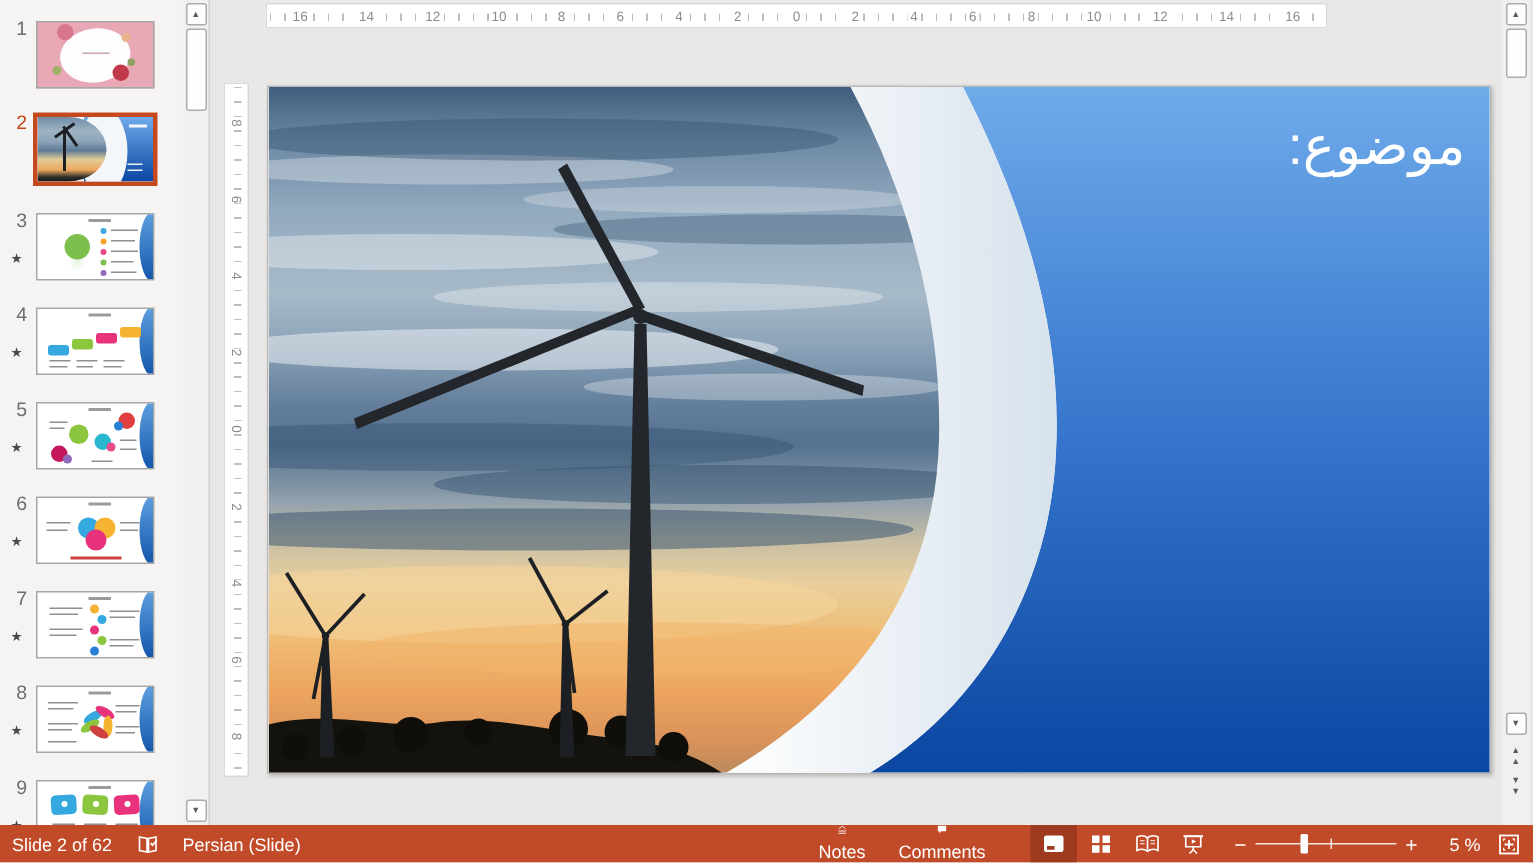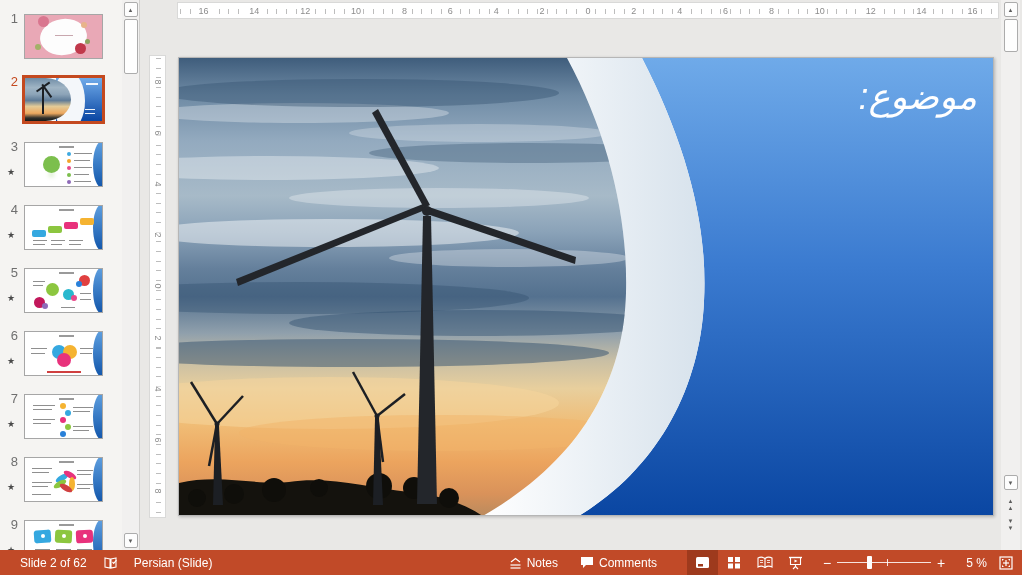--- a/index.html
+++ b/index.html
@@ -39,49 +39,49 @@
 
   
   .thumb-scroll { position:absolute; left:122px; top:0; width:17px; bottom:25px; background:#f1f0ef; }
   .sb-btn { width:14px; height:15px; background:#fdfdfd; border:1px solid #acacac; border-radius:2px; margin:2px auto 0; display:flex; align-items:center; justify-content:center; font-size:6px; color:#5c5c5c; line-height:1; }
   .sb-thumb { width:14px; background:#fefefe; border:1px solid #acacac; border-radius:2px; margin:2px auto 0; }
   .thumb-scroll .sb-down { position:absolute; bottom:2px; left:0; right:0; margin:0 auto; }
 
   
   .main { position:absolute; left:139px; right:0; top:0; bottom:25px; background:var(--workspace-bg,#e9e8e6); border-left:1px solid #d2d1cf; }
 
-  .ruler-h { position:absolute; left:37px; top:2px; width:822px; height:17px; background:#fff; border:1px solid #d9d9d8; }
+  .ruler-h { position:absolute; left:37px; top:2px; width:708px; height:17px; background:#fff; border:1px solid #d9d9d8; }
   .ruler-h .ticks { position:absolute; left:2px; right:2px; top:6px; height:5px; background:repeating-linear-gradient(90deg,#bdbdbd 0 1px,transparent 1px 9.65px); }
   .ruler-nums { position:absolute; inset:0; display:flex; justify-content:space-around; align-items:center; font-size:9px; color:#8c8c8c; }
   .ruler-nums span { background:#fff; padding:0 2px; line-height:10px; }
 
   .ruler-v { position:absolute; left:9px; top:55px; width:17px; height:463px; background:#fff; border:1px solid #d9d9d8; }
   .ruler-v .ticks { position:absolute; top:2px; bottom:2px; left:6px; width:5px; background:repeating-linear-gradient(180deg,#bdbdbd 0 1px,transparent 1px 9.65px); }
   .ruler-v .ruler-nums { flex-direction:column; }
   .ruler-v .ruler-nums span { transform:rotate(90deg); padding:2px 0; }
 
-  .slide-stage { position:absolute; left:38px; top:57px; width:816px; height:459px; background:#fff; border:1px solid #b6b6b6; box-shadow:1px 1px 3px rgba(0,0,0,.22); overflow:hidden;font-style:italic; }
+  .slide-stage { position:absolute; left:38px; top:57px; width:816px; height:459px; background:#fff; border:1px solid #b6b6b6; box-shadow:1px 1px 3px rgba(0,0,0,.22); overflow:hidden; }
   .slide-stage svg { position:absolute; inset:0; display:block; }
   .slide-title { position:absolute; top:18px; right:16px; color:#fff; font-size:36px; direction:rtl; letter-spacing:0; }
   .slide-sub { position:absolute; top:383px; right:148px; color:#fff; font-size:16px; direction:rtl; text-align:right; }
   .slide-sub div { height:38px; line-height:24px; }
 
   
   .vscroll { position:absolute; top:0; bottom:0; right:2px; width:19px; background:#f1f0ef; }
   .vscroll .sb-up { margin-top:2px; }
   .vscroll .v-thumb { height:33px; }
   .vscroll .sb-down { position:absolute; bottom:60px; left:0; right:0; margin:0 auto; }
   .nav-btn { position:absolute; left:0; right:0; margin:0 auto; width:14px; height:14px; display:flex; flex-direction:column; align-items:center; justify-content:center; gap:1px; color:#5c5c5c; font-size:6px; line-height:0.9; }
   .nav-prev { bottom:38px; } .nav-next { bottom:18px; }
 
   
-  .status-bar { position:absolute; left:0; right:0; bottom:0; height:25px; background:var(--status-bar-bg,#c14a28); color:#fff; display:flex; align-items:center; font-size:12px;padding-left:12px; }
+  .status-bar { position:absolute; left:0; right:0; bottom:0; height:25px; background:var(--status-bar-bg,#c14a28); color:#fff; display:flex; align-items:center; font-size:12px; }
   .status-left { display:flex; align-items:center; margin-left:8px; gap:16px; }
   .status-right { margin-left:auto; display:flex; align-items:center; margin-right:4px; }
-  .sb-item { display:flex; align-items:center; gap:5px; padding:0 6px; height:25px; }
+  .sb-item { display:flex; align-items:center; gap:5px; padding:0 6px; height:25px;flex-direction:column; }
   .view-btn { width:31px; height:25px; display:flex; align-items:center; justify-content:center; }
   .view-btn.active { background:var(--status-bar-active,#9e3a1d); }
   .zoom-track { position:relative; width:94px; height:25px; margin:0 4px; }
   .zoom-track .line { position:absolute; top:12px; left:0; right:0; height:1px; background:rgba(255,255,255,.85); }
   .zoom-track .notch { position:absolute; top:9px; left:50px; width:1px; height:7px; background:rgba(255,255,255,.85); }
   .zoom-track .knob { position:absolute; top:6px; left:30px; width:5px; height:13px; background:#fff; border-radius:1px; }
   .zoom-pct { width:36px; text-align:right; margin:0 6px 0 4px; }
   .zoom-sign { font-size:14px; width:12px; text-align:center; }
   .statusbar-icon { display:block; }
 </style>

